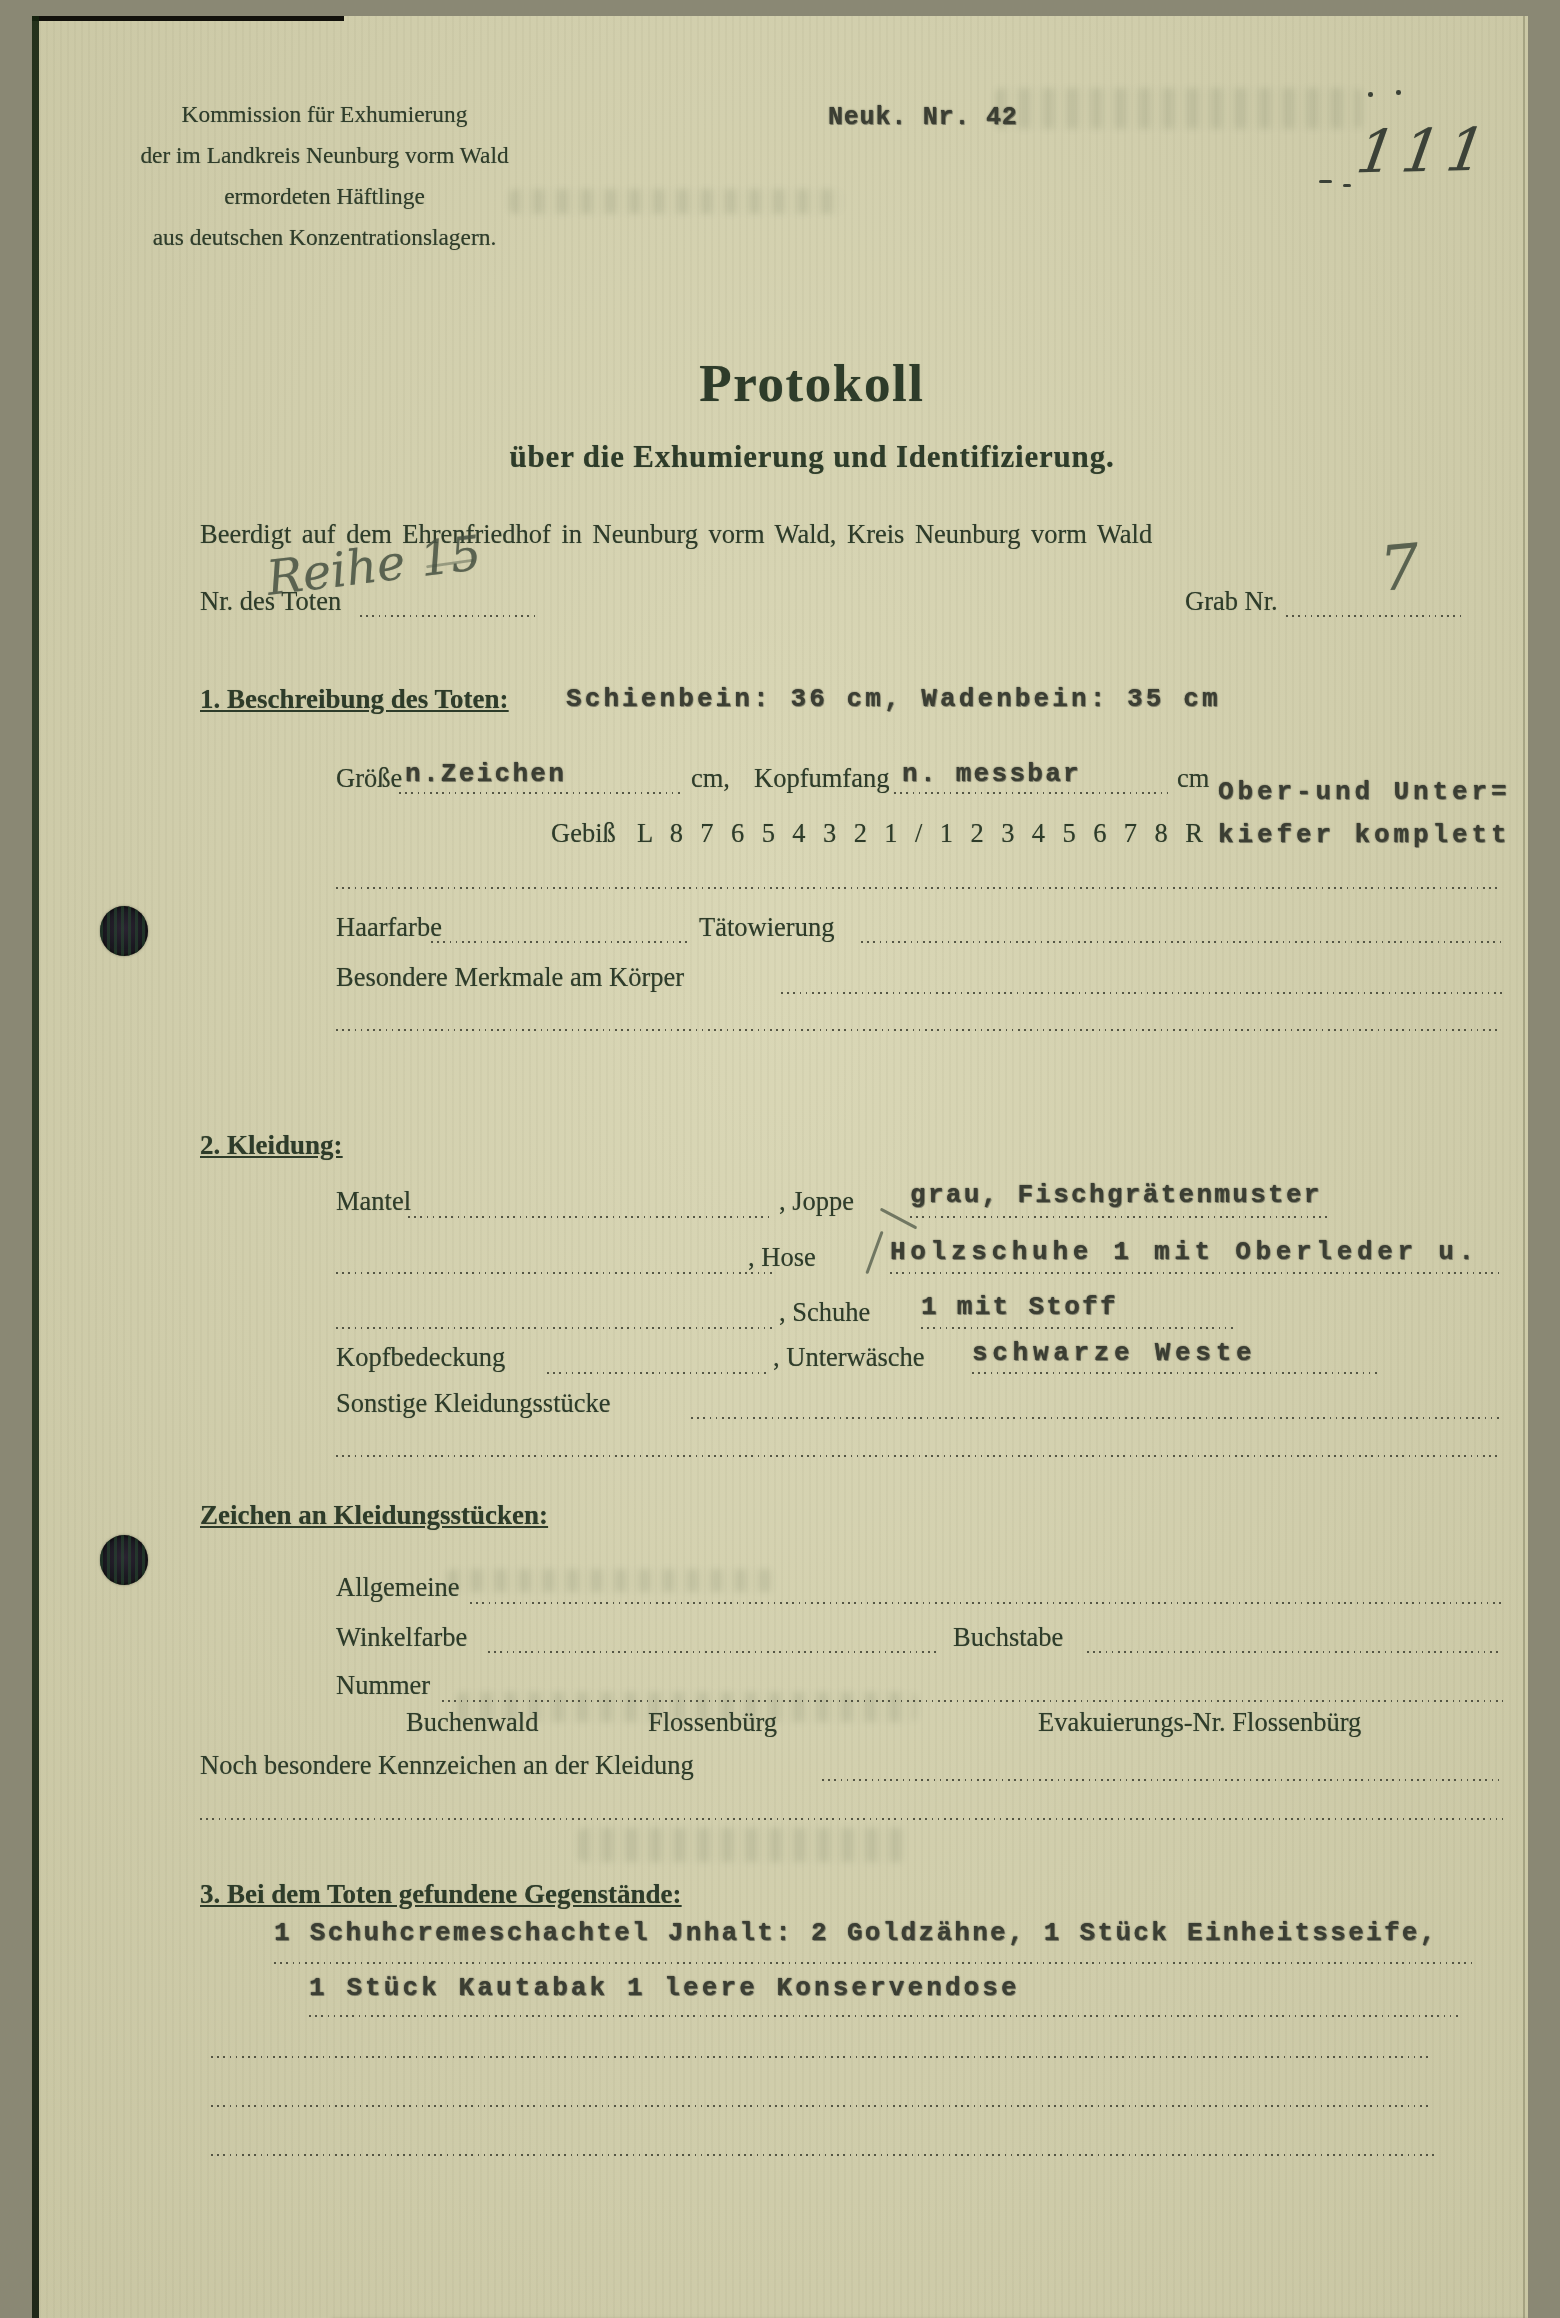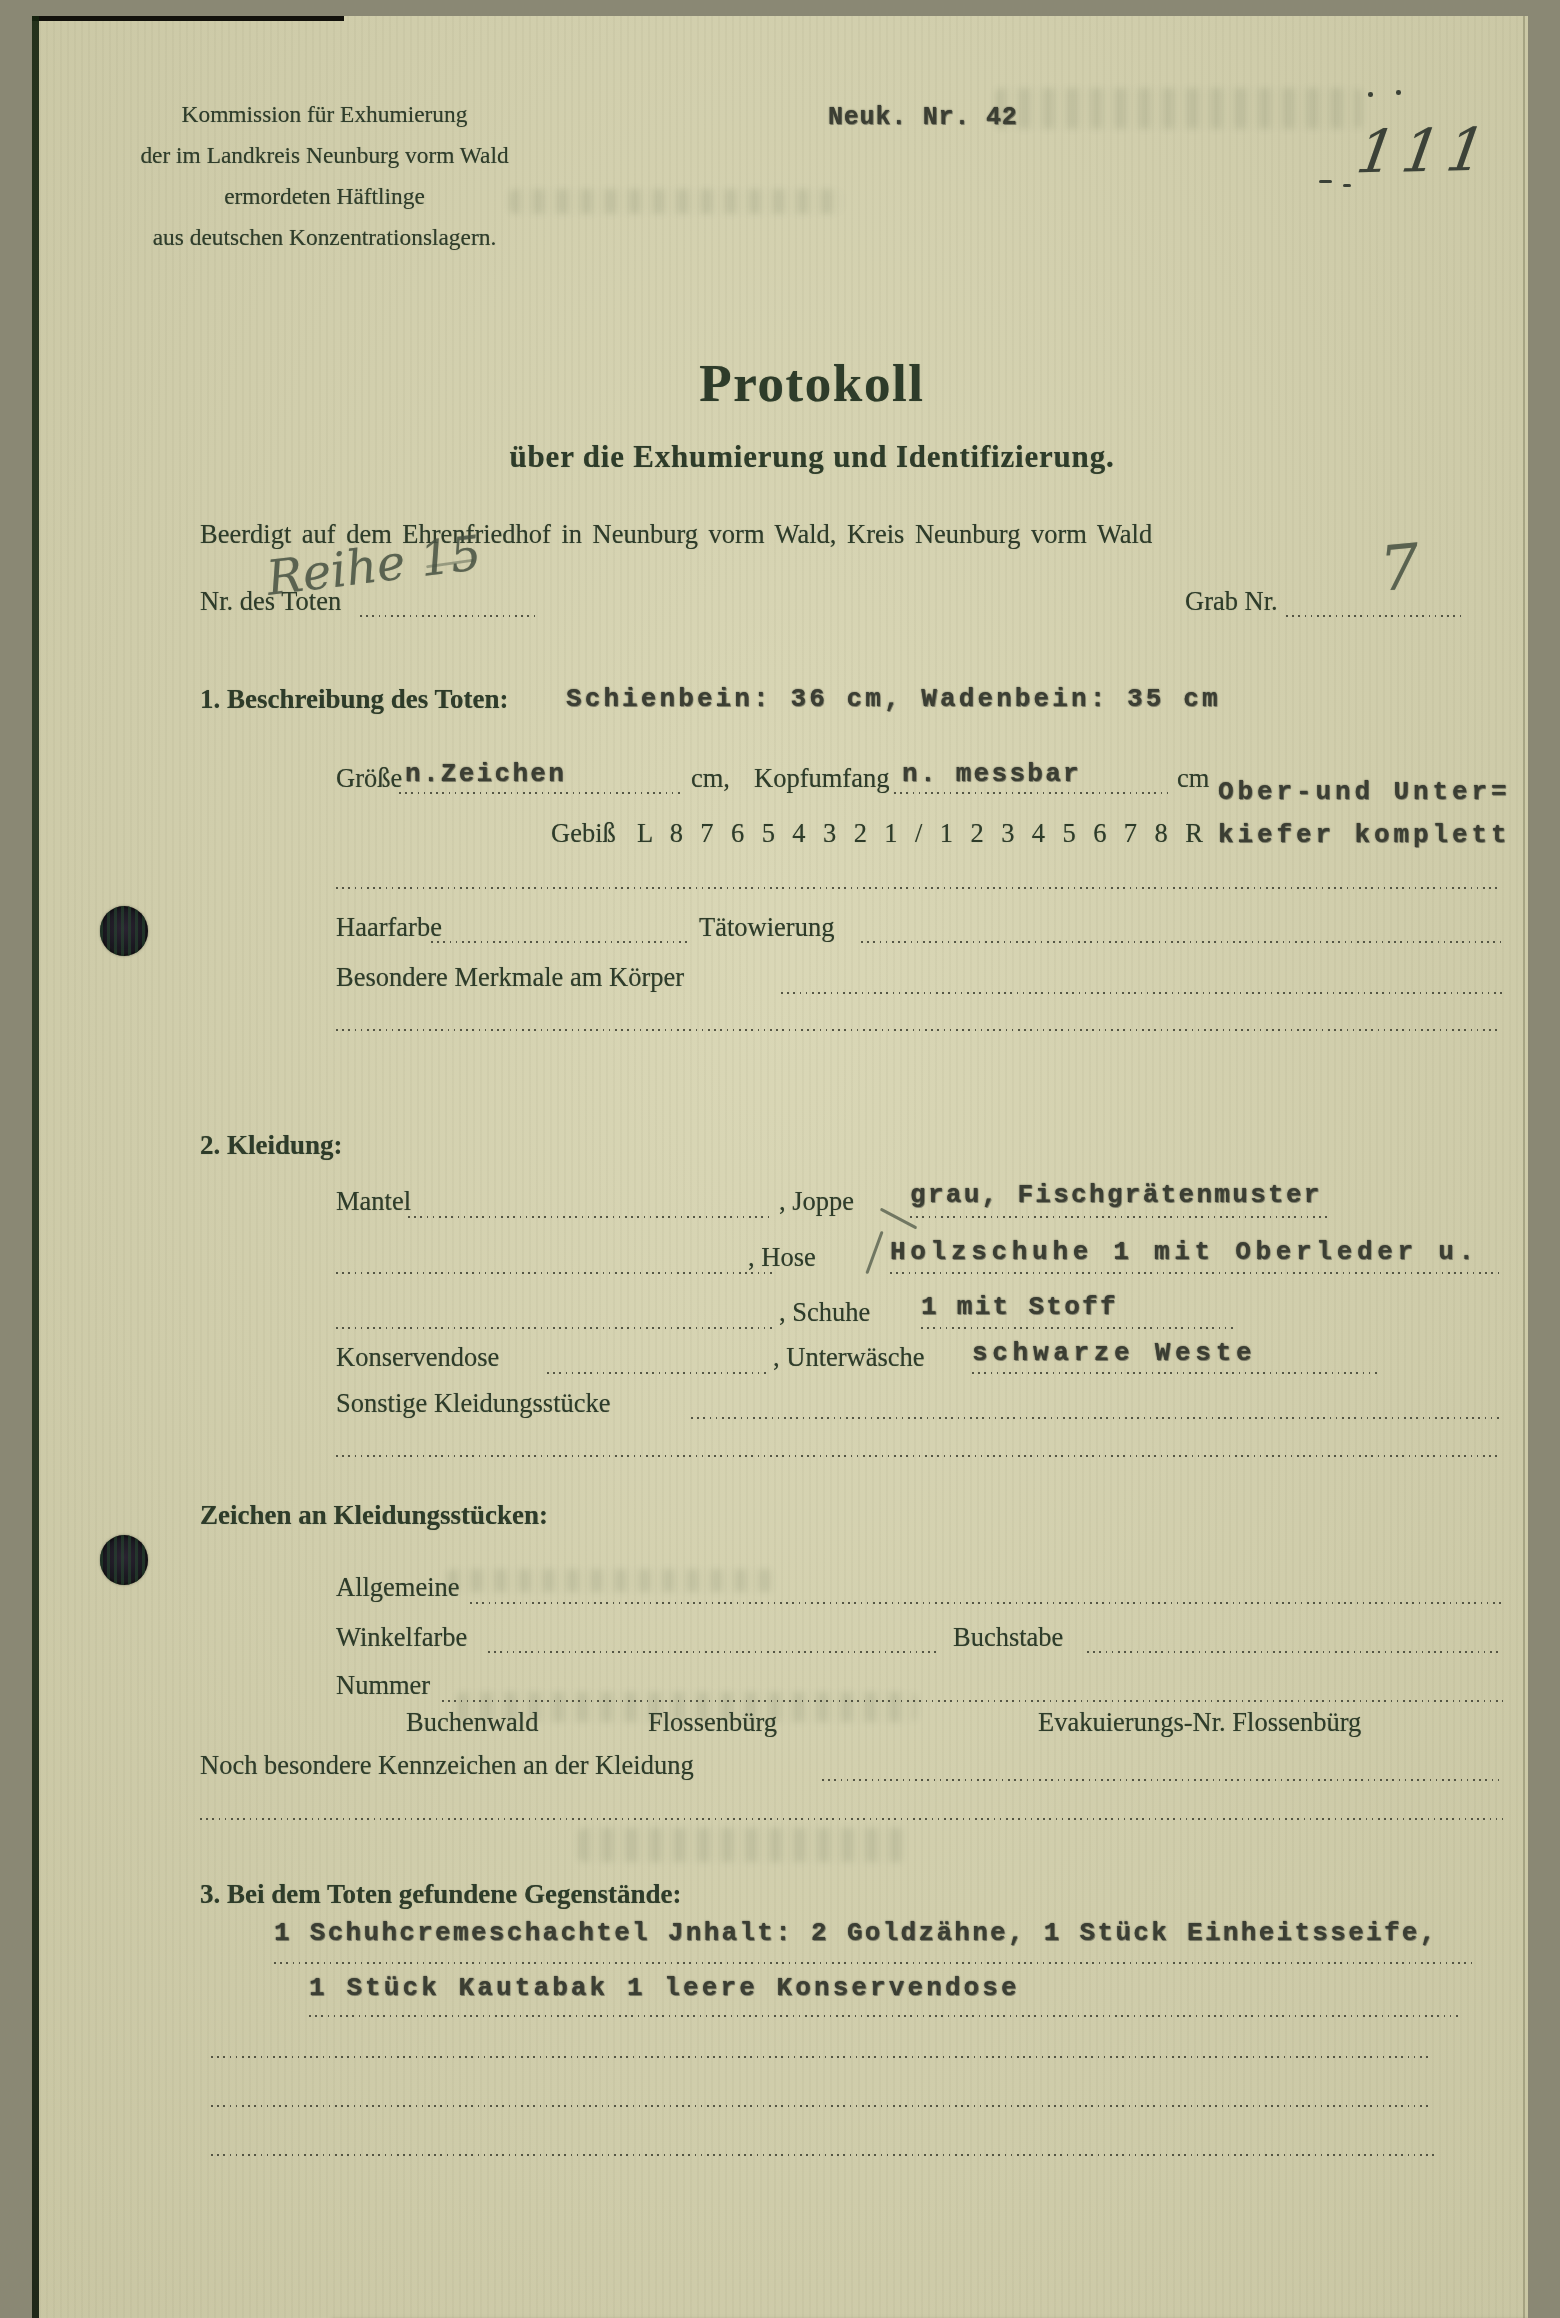--- a/index.html
+++ b/index.html
@@ -7,21 +7,21 @@
     position:relative;width:1496px;height:2319px;margin:16px auto;overflow:hidden;
     background-color:#d6d3b0;
     background-image:
       repeating-linear-gradient(90deg, rgba(110,108,78,.05) 0 2.3px, rgba(0,0,0,0) 2.3px 7px),
       radial-gradient(ellipse at 50% 40%, rgba(255,255,240,.10), rgba(90,88,55,.10) 95%);
     font-family:"Liberation Serif",serif;
   }
   .abs{position:absolute;}
   .print{font-family:"Liberation Serif",serif;font-size:26.5px;color:#2e3c2a;
          text-shadow:0 0 0.8px rgba(46,60,42,.55);white-space:nowrap;}
-  .h{font-weight:700;}
+  .h{font-weight:700;text-decoration:underline;}
   .type{font-family:"Liberation Mono","DejaVu Sans Mono",monospace;font-weight:700;
         font-size:26px;color:#3b3e33;letter-spacing:2.3px;white-space:nowrap;
         text-shadow:0 0 1.6px rgba(55,58,48,.85),0.8px 0.8px 0 rgba(55,58,48,.45);}
   .hand{font-family:"DejaVu Serif",serif;font-style:italic;color:rgba(72,82,66,.78);
         white-space:nowrap;text-shadow:0 0 0.8px rgba(72,82,66,.4);}
   .dots{position:absolute;height:2.3px;
         background-image:repeating-linear-gradient(90deg, rgba(62,64,50,.85) 0 1.6px, rgba(62,64,50,0) 1.6px 6.2px);
         filter:blur(0.3px);}
   .title-main{font-size:53px;font-weight:600;letter-spacing:1.6px;}
   .title-sub{font-size:31px;font-weight:700;letter-spacing:0.8px;}
@@ -133,21 +133,21 @@
   <div class="abs print" style="left:716px;top:1226px;">, Hose</div>
   <div class="stroke" style="left:841px;top:1214px;width:3.1px;height:45px;transform:rotate(20deg);"></div>
   <div class="abs type" style="left:858px;top:1221px;letter-spacing:4.7px;">Holzschuhe 1 mit Oberleder u.</div>
   <div class="dots" style="left:858px;top:1256px;width:612px;"></div>
 
   <div class="dots" style="left:304px;top:1311px;width:437px;"></div>
   <div class="abs print" style="left:747px;top:1281px;text-align:right;">, Schuhe</div>
   <div class="abs type" style="left:889px;top:1276px;">1 mit Stoff</div>
   <div class="dots" style="left:889px;top:1311px;width:312px;"></div>
 
-  <div class="abs print" style="left:304px;top:1326px;">Konservendose</div>
+  <div class="abs print" style="left:304px;top:1326px;">Kopfbedeckung</div>
   <div class="dots" style="left:515px;top:1356px;width:222px;"></div>
   <div class="abs print" style="left:741px;top:1326px;">, Unterwäsche</div>
   <div class="abs type" style="left:940px;top:1322px;letter-spacing:4.7px;">schwarze Weste</div>
   <div class="dots" style="left:940px;top:1356px;width:406px;"></div>
 
   <div class="abs print" style="left:304px;top:1372px;">Sonstige Kleidungsstücke</div>
   <div class="dots" style="left:659px;top:1401px;width:811px;"></div>
   <div class="dots" style="left:304px;top:1439px;width:1166px;"></div>
 
   <div class="abs print h" style="left:168px;top:1484px;font-size:27px;">Zeichen an Kleidungsstücken:</div>

